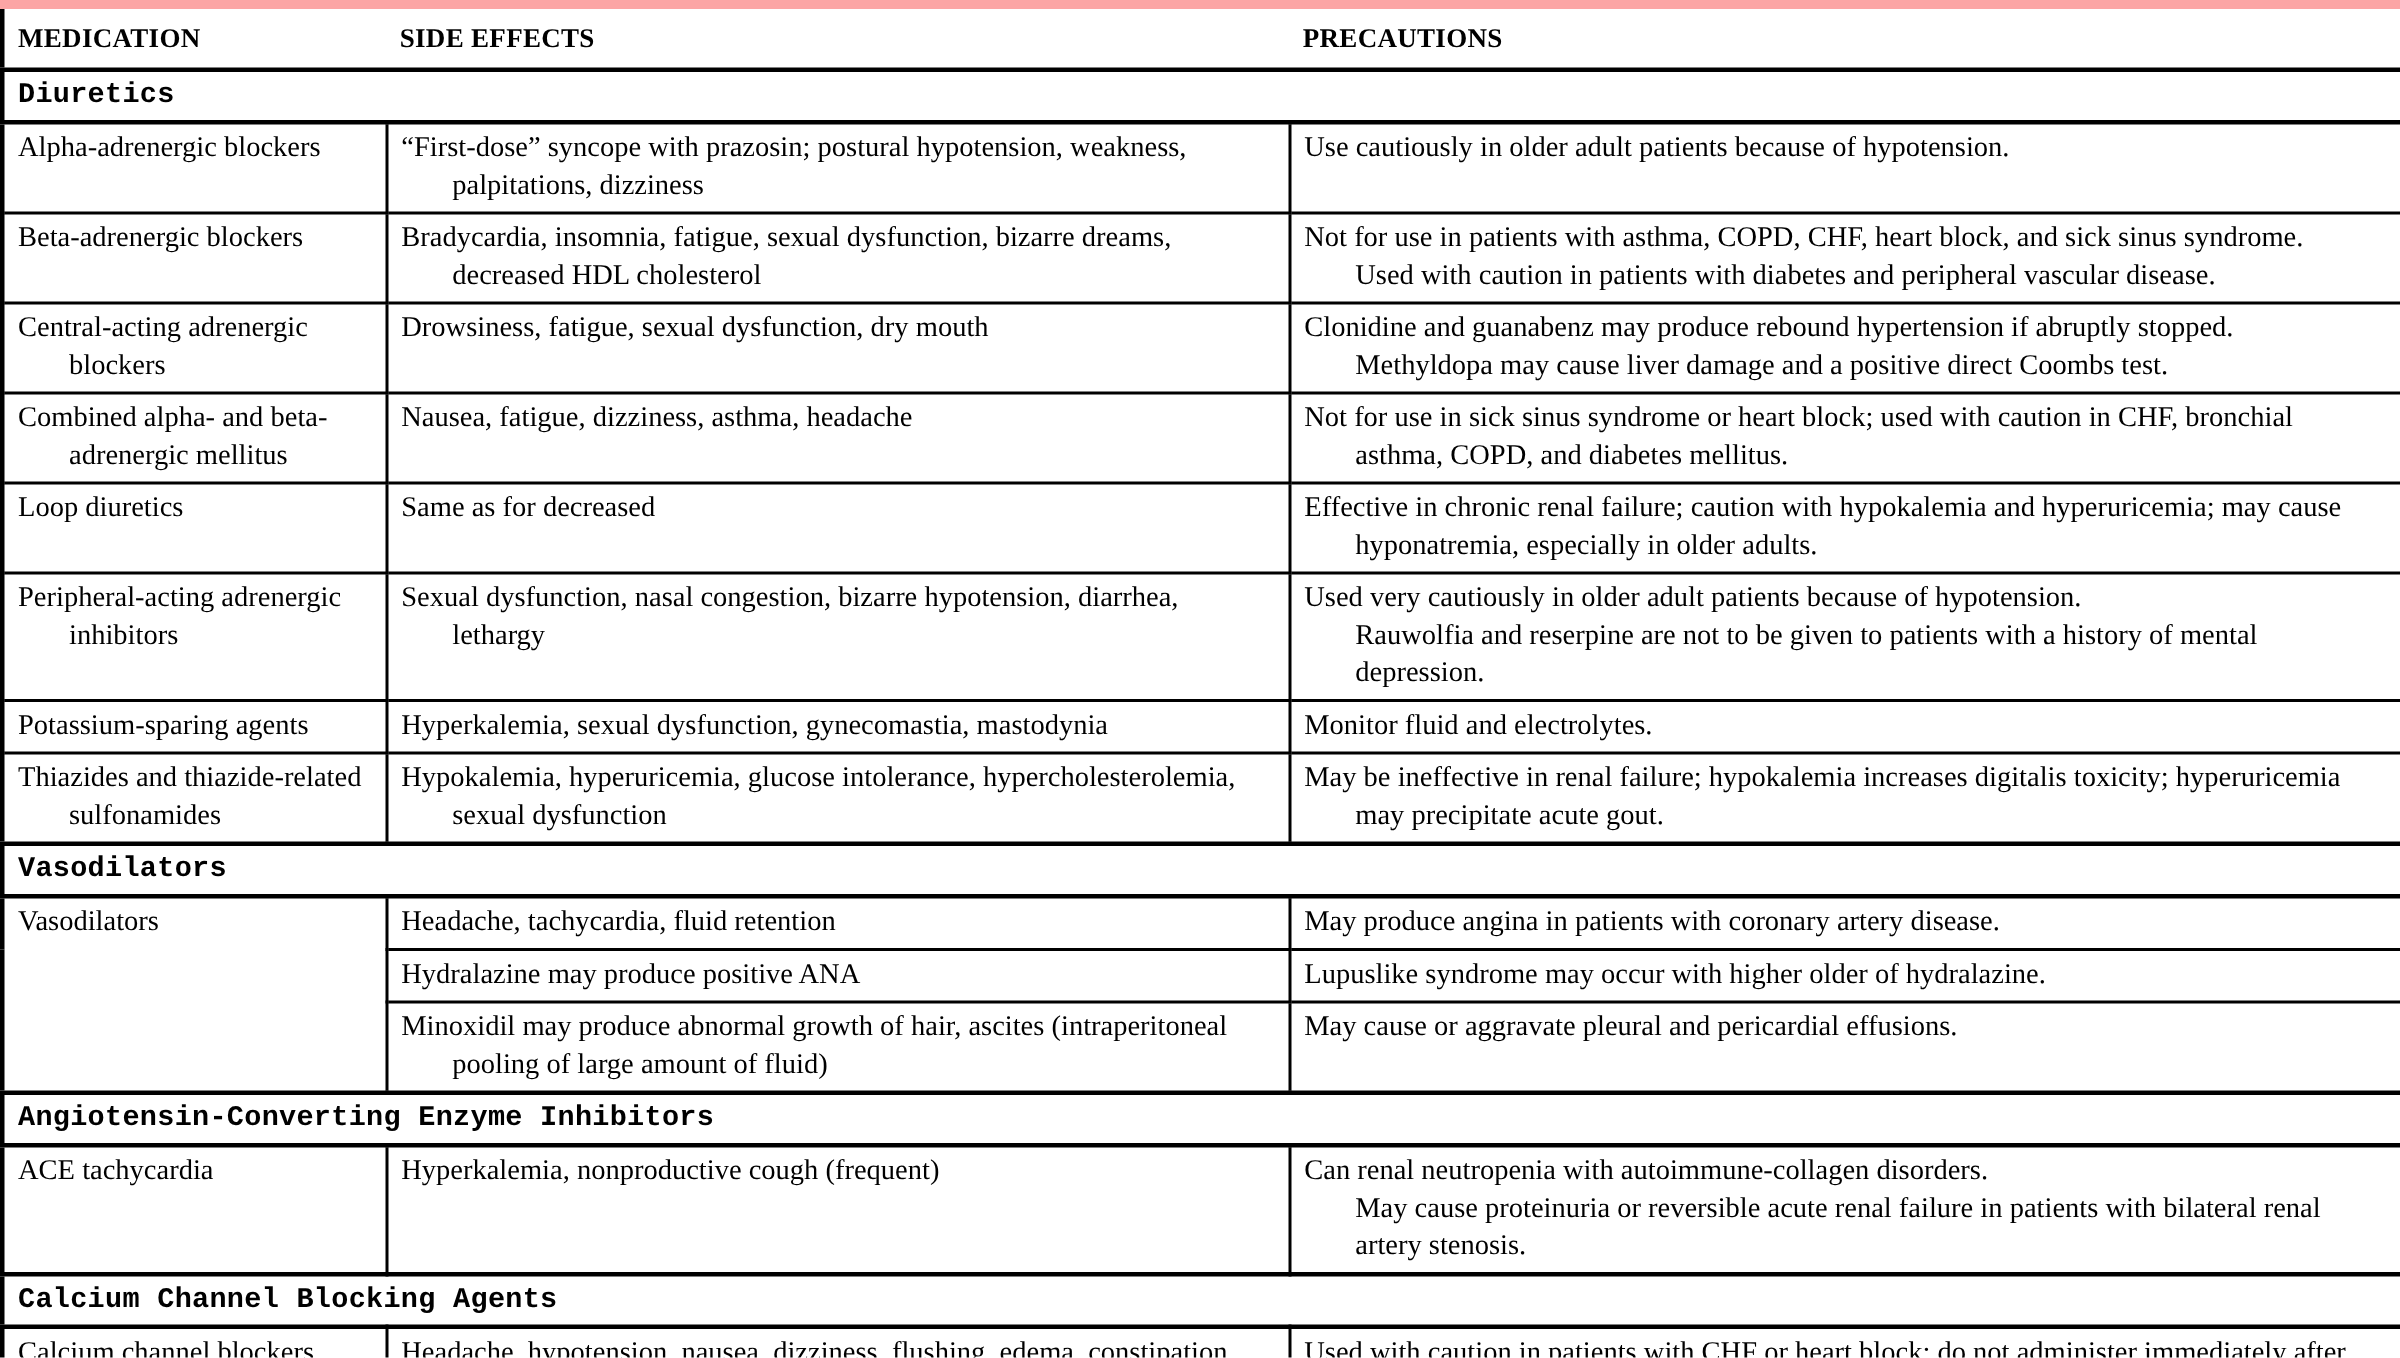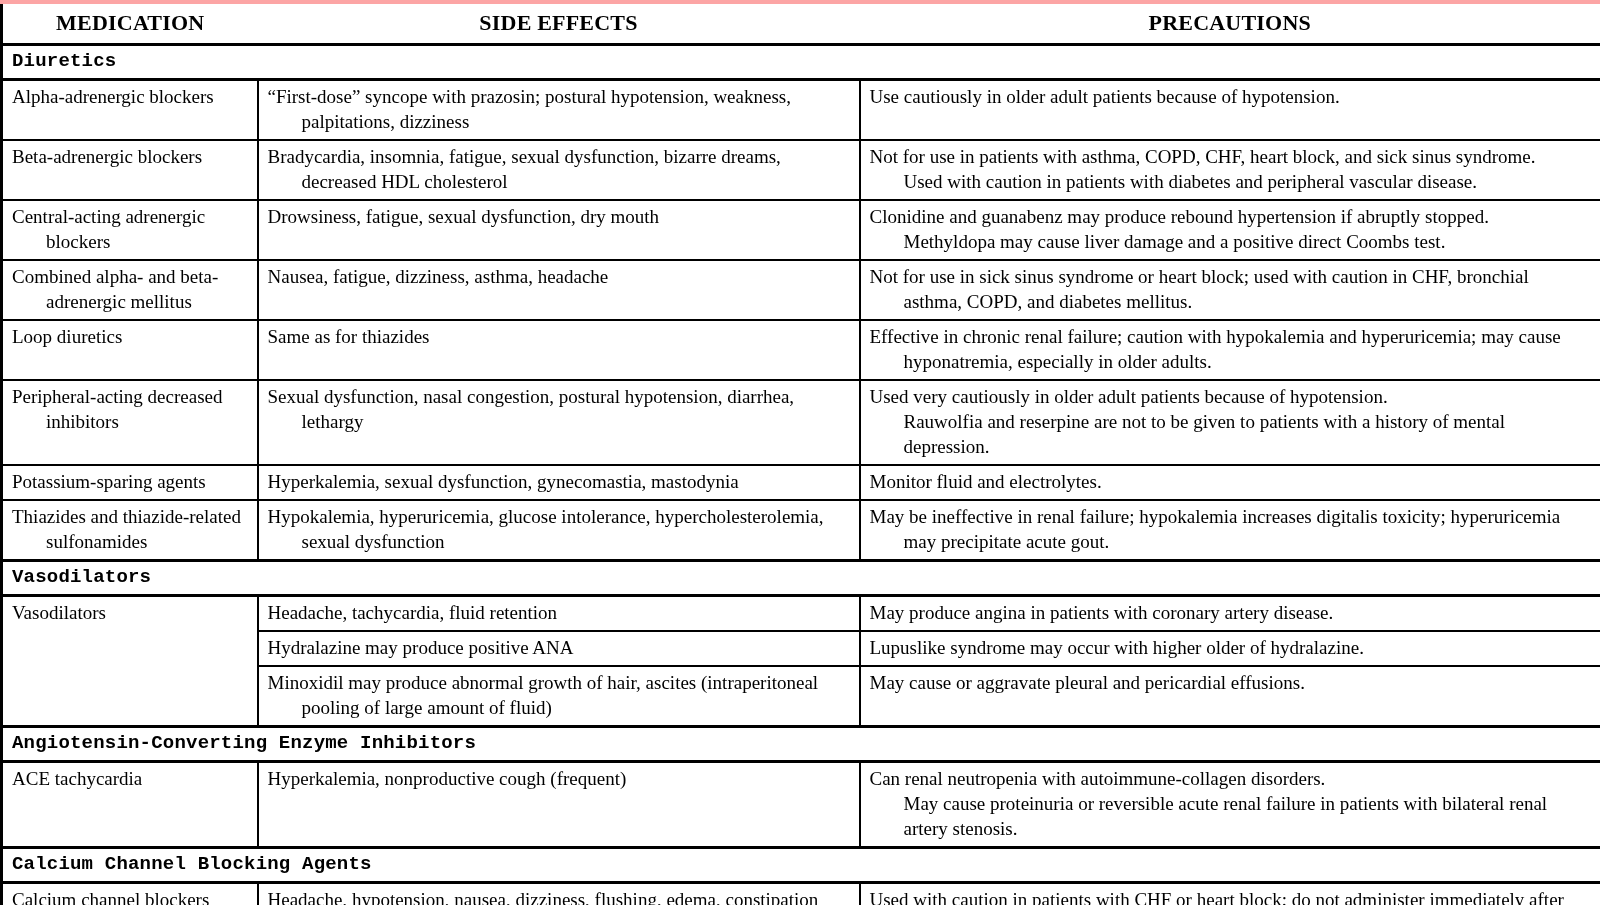--- a/index.html
+++ b/index.html
@@ -19,26 +19,26 @@
     table-layout: fixed;
     border-collapse: collapse;
     border: 3px solid #000000;
     background: #ffffff;
   }
   col.c-med  { width: 256px; }
   col.c-se   { width: 602px; }
   col.c-prec { width: 742px; }
 
   th {
-    font-size: 22px;
+    font-size: 18px;
     font-weight: bold;
-    text-align: center;
+    text-align: left;
     vertical-align: middle;
     padding: 8px 9px 9px 9px;
-    border-top: 4px solid #fca5a5;
+    border-top: 6px solid #fca5a5;
     border-bottom: 3px solid #000000;
     letter-spacing: 0.2px;
     line-height: 22px;
   }
 
   td {
     border: 2px solid #000000;
     vertical-align: top;
     font-size: 19px;
     line-height: 25px;
@@ -127,32 +127,32 @@
         </td>
         <td class="cell prec">
           <p>Not for use in sick sinus syndrome or heart block; used with caution in CHF, bronchial asthma, COPD, and diabetes mellitus.</p>
         </td>
       </tr>
       <tr>
         <td class="cell med" rowspan="1">
           <p>Loop diuretics</p>
         </td>
         <td class="cell se">
-          <p>Same as for thiazides</p>
+          <p>Same as for decreased</p>
         </td>
         <td class="cell prec">
           <p>Effective in chronic renal failure; caution with hypokalemia and hyperuricemia; may cause hyponatremia, especially in older adults.</p>
         </td>
       </tr>
       <tr>
         <td class="cell med" rowspan="1">
-          <p>Peripheral-acting decreased inhibitors</p>
-        </td>
-        <td class="cell se">
-          <p>Sexual dysfunction, nasal congestion, postural hypotension, diarrhea, lethargy</p>
+          <p>Peripheral-acting adrenergic inhibitors</p>
+        </td>
+        <td class="cell se">
+          <p>Sexual dysfunction, nasal congestion, bizarre hypotension, diarrhea, lethargy</p>
         </td>
         <td class="cell prec">
           <p>Used very cautiously in older adult patients because of hypotension.</p>
           <p>Rauwolfia and reserpine are not to be given to patients with a history of mental depression.</p>
         </td>
       </tr>
       <tr>
         <td class="cell med" rowspan="1">
           <p>Potassium-sparing agents</p>
         </td>

